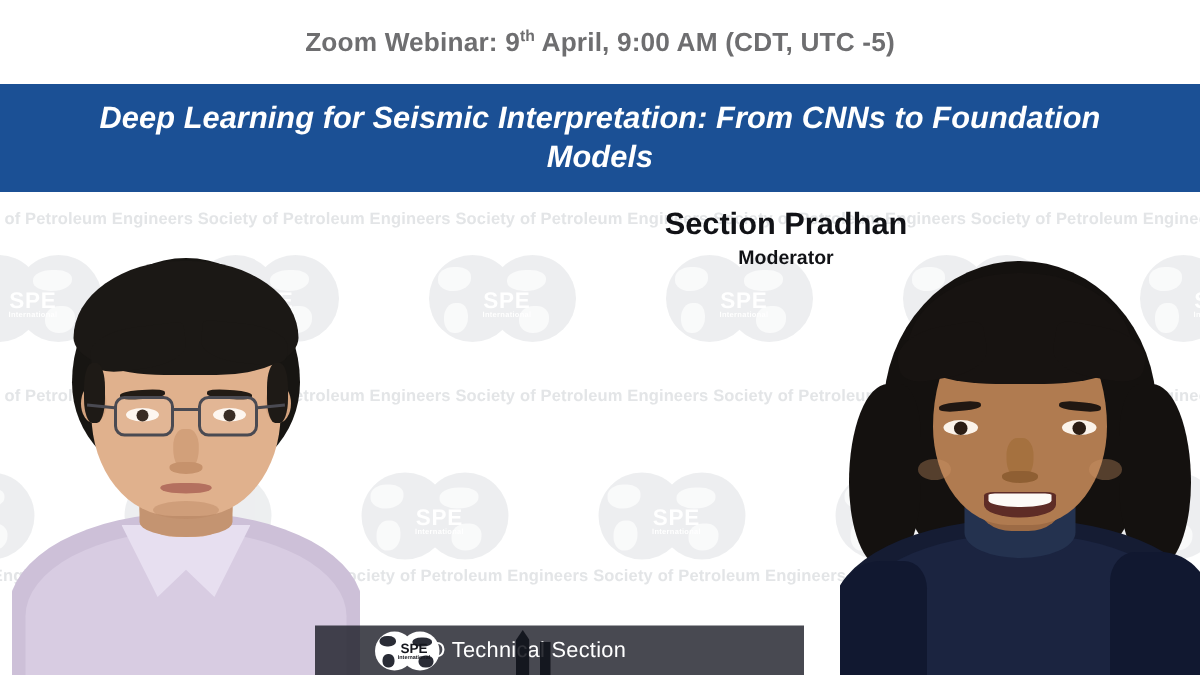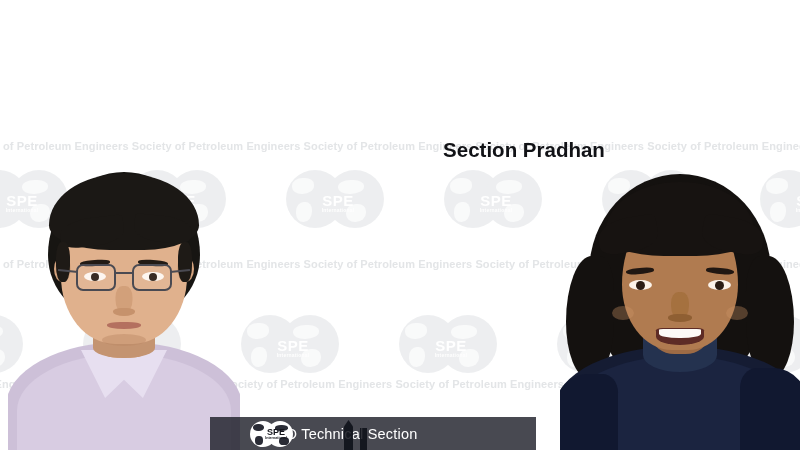--- a/index.html
+++ b/index.html
@@ -391,25 +391,35 @@
     <div class="p-nose" style="top:132px; width:18px; height:28px; background:#a5713f;"></div>
     <div class="p-nose" style="top:154px; width:24px; height:8px; background:#8f5f33;"></div>
 
     <div class="p-mouth" style="top:168px; width:48px; height:17px; background:#5e2c26; border-radius:16% 16% 60% 60%;"></div>
     <div class="p-mouth" style="top:169px; width:42px; height:9px; background:#fdfaf6; border-radius:10% 10% 48% 48%;"></div>
 
     <div style="position:absolute; left:52px; top:146px; width:22px; height:14px; background:rgba(206,150,102,.35); border-radius:50%;"></div>
     <div style="position:absolute; right:52px; top:146px; width:22px; height:14px; background:rgba(206,150,102,.35); border-radius:50%;"></div>
   </div>
 
-
+  <div id="top-banner">
+    <div id="banner-text"><span>Zoom Webinar: 9</span><sup>th</sup><span> April, 9:00 AM (CDT, UTC -5)</span></div>
+  </div>
+
+  <div id="title-bar">
+    <div id="title-text">
+      <span>Deep Learning for Seismic Interpretation: From CNNs to</span>
+      <span>Foundation Models</span>
+    </div>
+  </div>
 
 
   <div class="person-block" id="moderator-block">
     <div class="p-name">Section Pradhan</div>
+    <div class="p-role">Moderator</div>
   </div>
 
   <div id="bottom-bar">
     <div class="bb-bldg" style="left:134px; bottom:0; width:9px; height:30px; clip-path:polygon(50% 0,100% 22%,100% 100%,0 100%,0 22%);"></div>
     <div class="bb-bldg" style="left:150px; bottom:0; width:7px; height:22px;"></div>
     <div class="spe-mark" style="position:absolute; left:40px; top:4px;">
       <div class="gl a"></div>
         <div class="gl b"></div>
       <div class="land" style="left:3px; top:3px; width:11px; height:7px;"></div>
       <div class="land" style="left:5px; top:15px; width:8px; height:9px;"></div>

